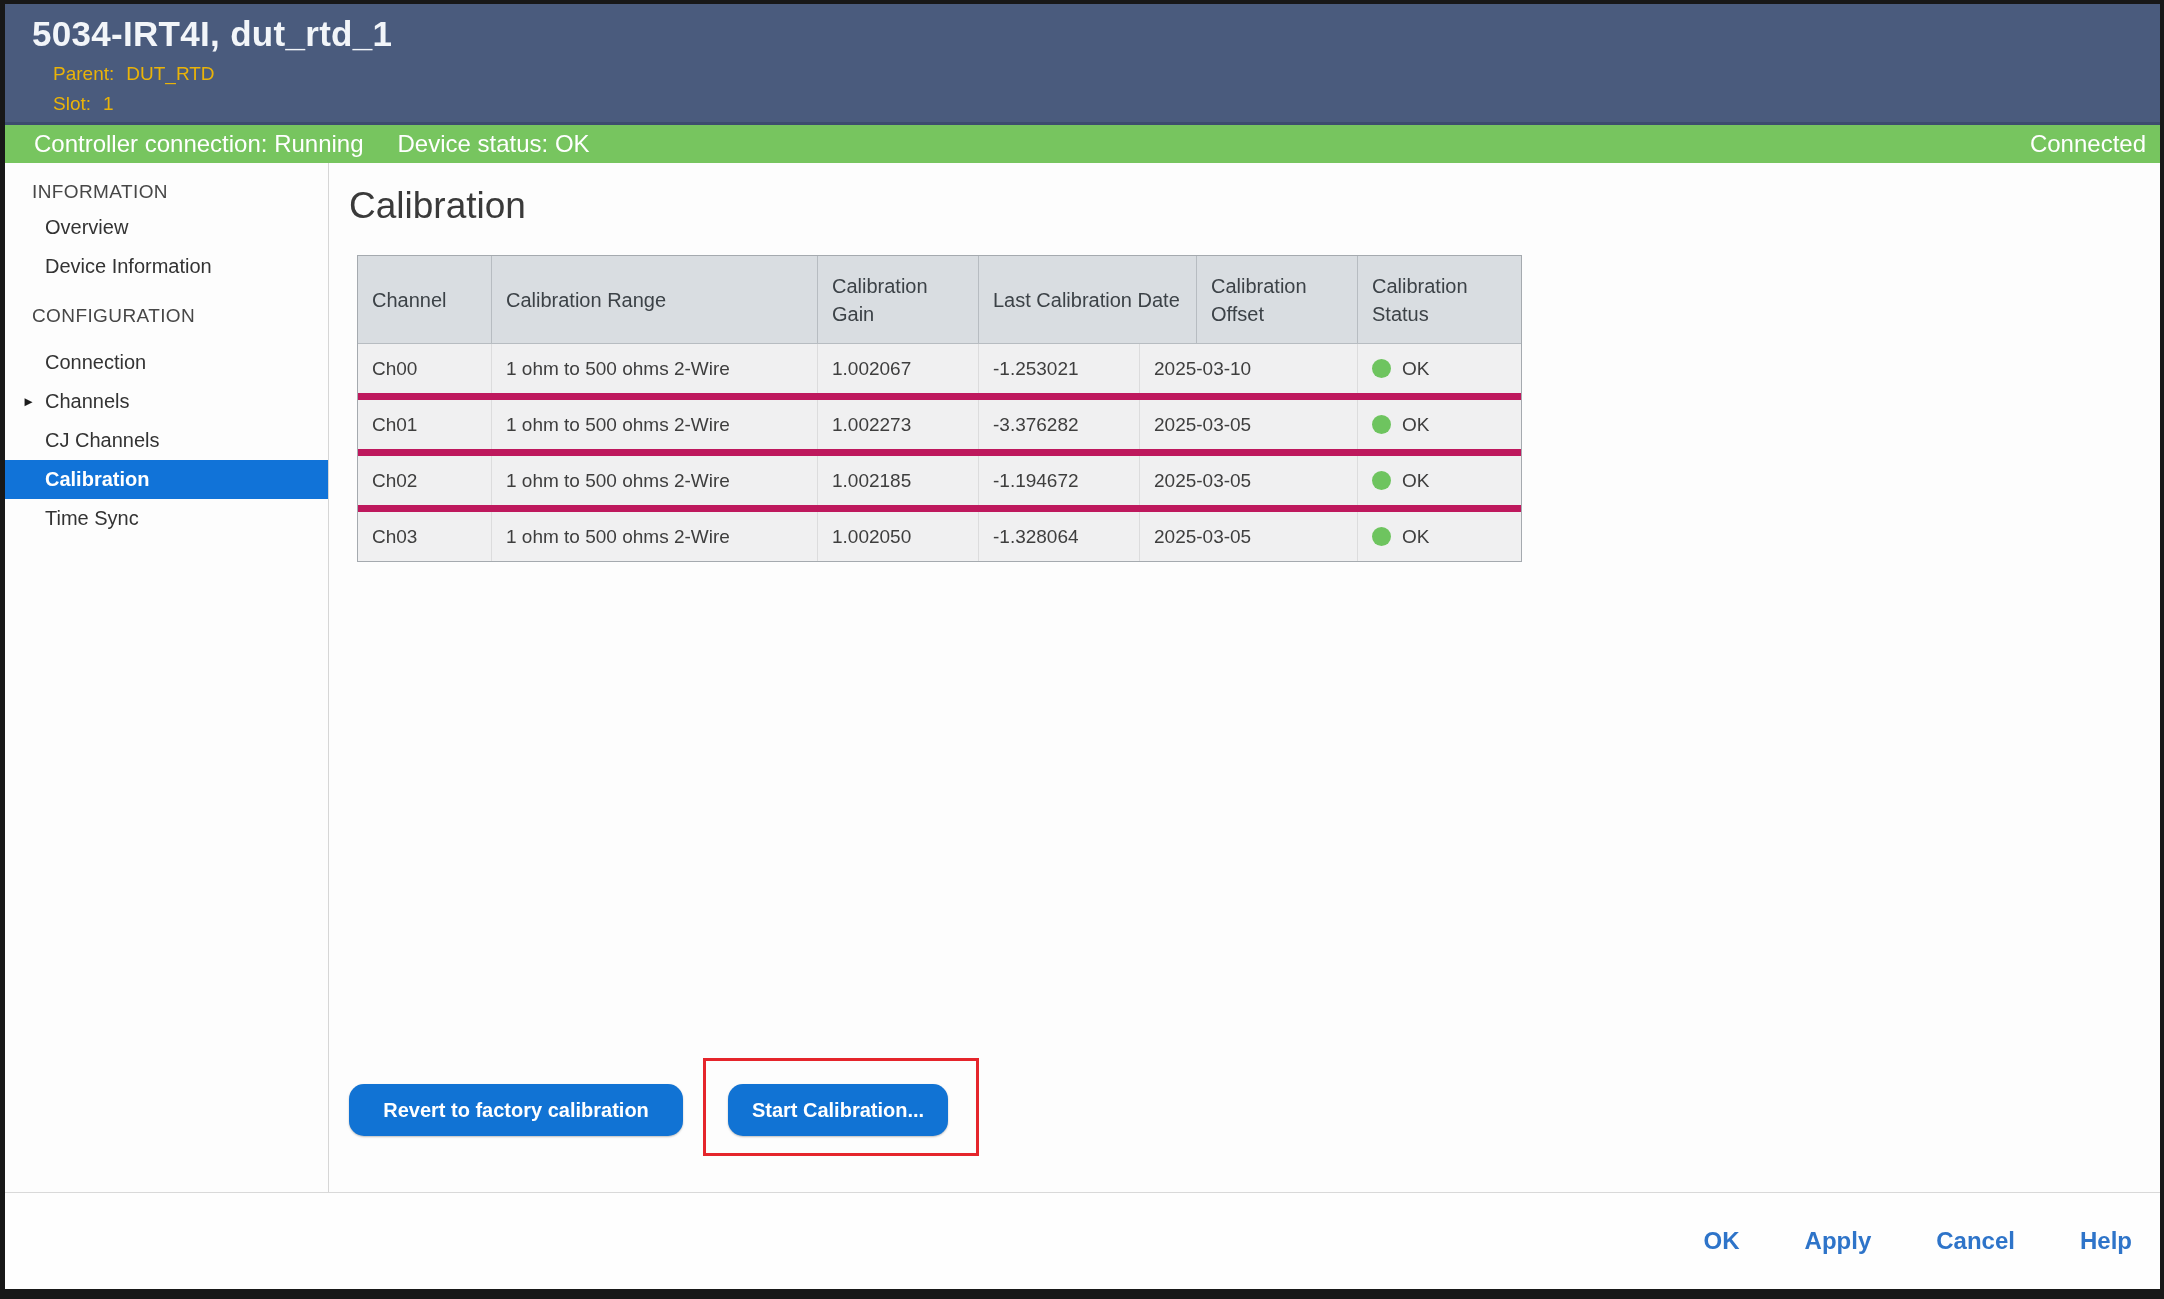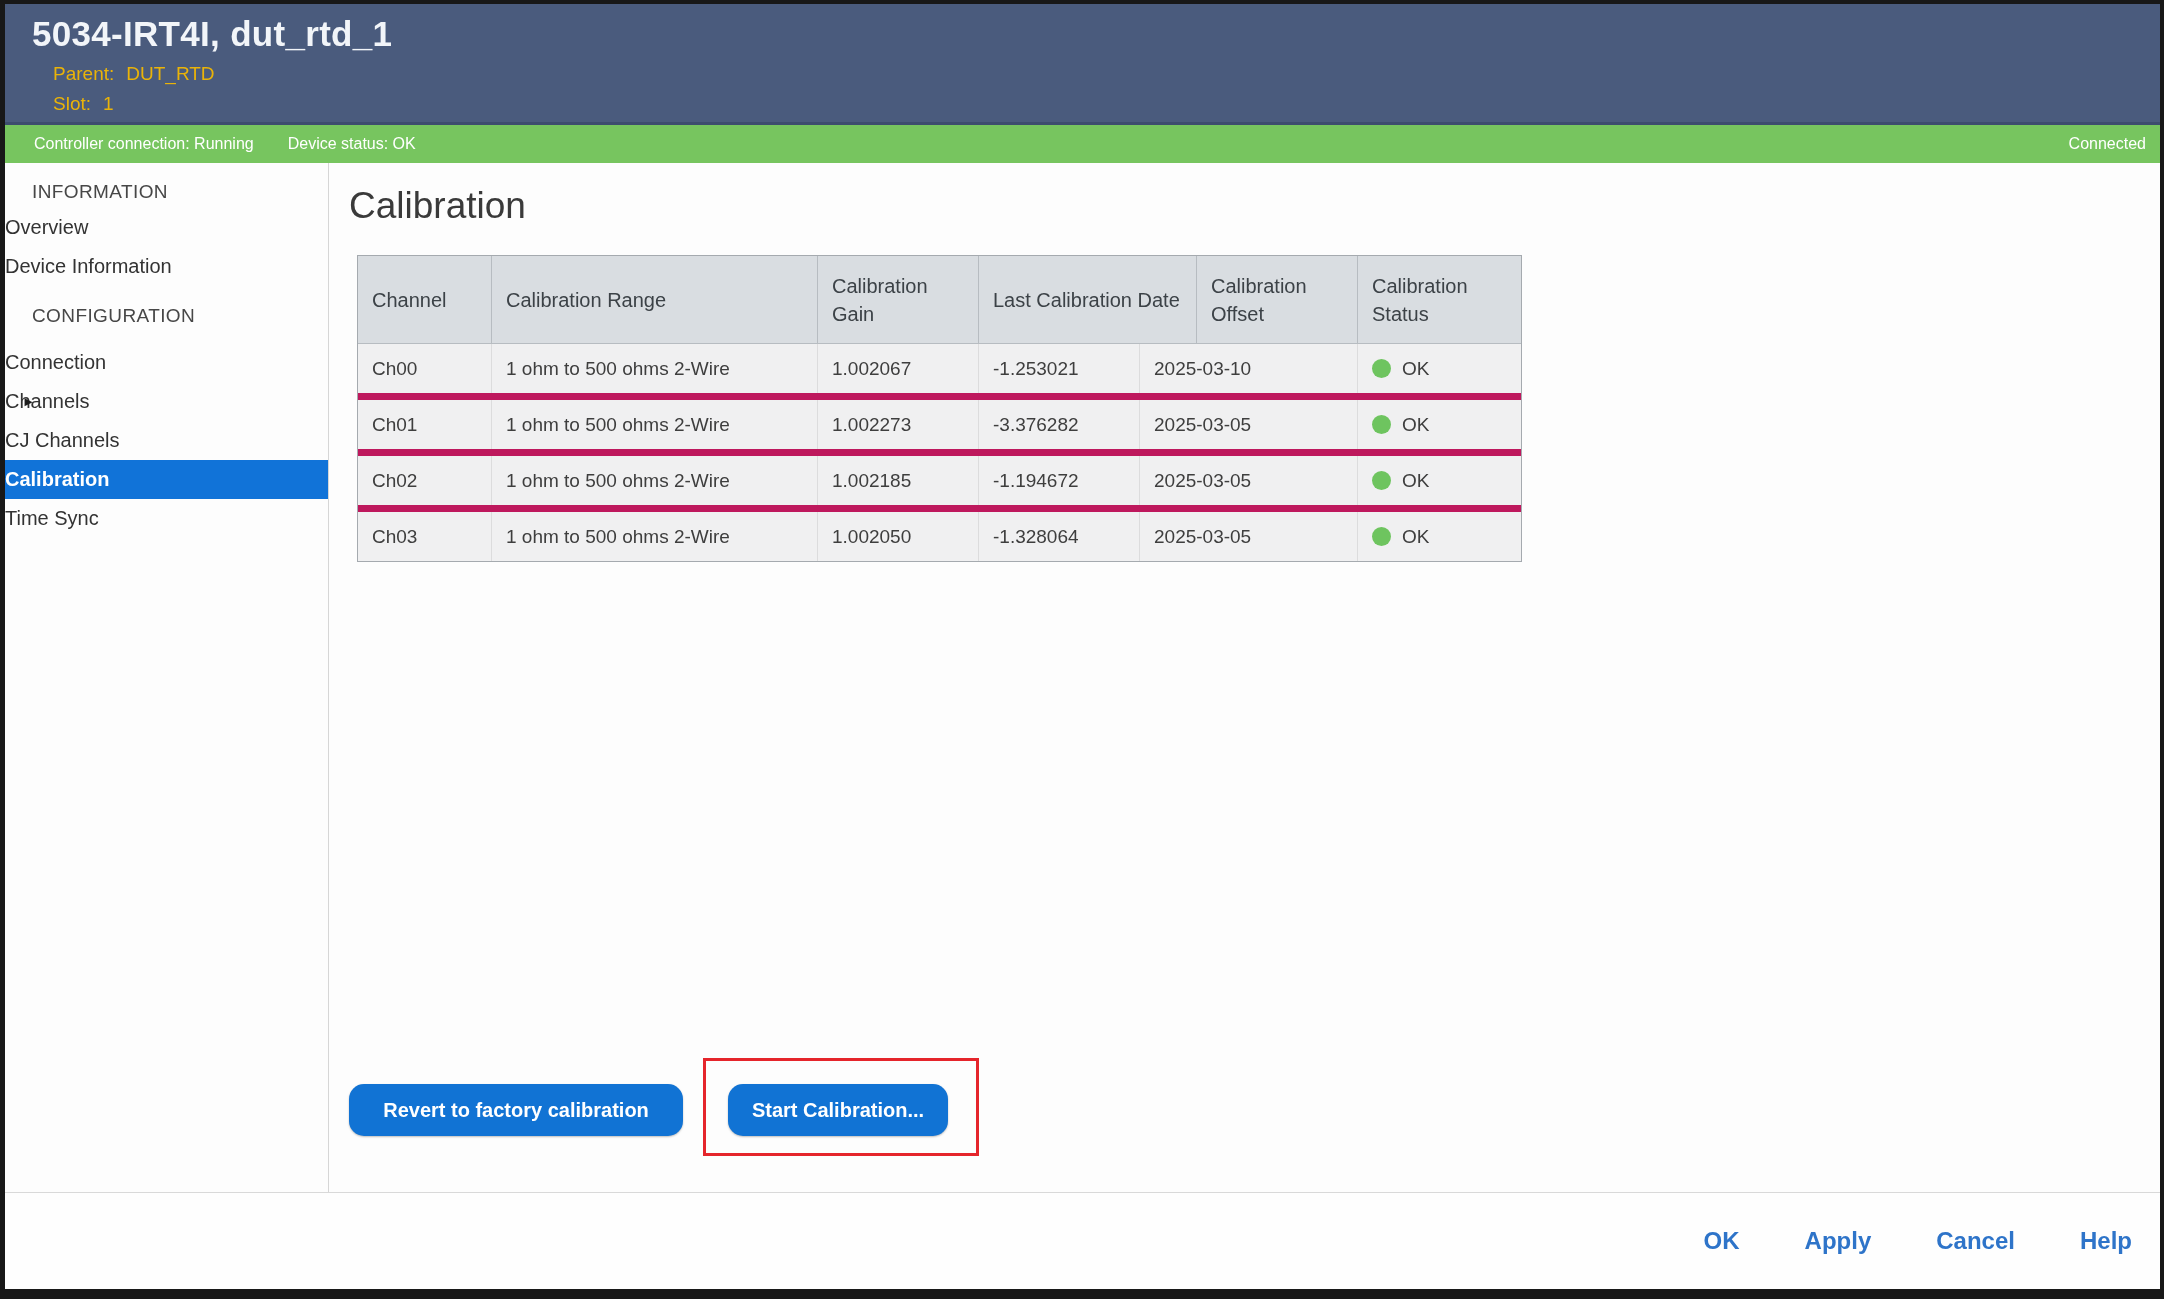--- a/index.html
+++ b/index.html
@@ -29,21 +29,21 @@
   .dev-meta { font-size: 19px; margin-bottom: 8px; color: #eab308; margin-left: 21px; }
   .dev-meta .meta-label { margin-right: 12px; }
 
   
   .status-bar {
     height: 38px; flex: 0 0 auto;
     background: var(--status_green, #77c55f);
     color: #ffffff;
     display: flex; align-items: center; justify-content: space-between;
     padding: 0 14px 0 29px;
-    font-size: 16px;
+    font-size: 24px;
   }
   .status-left { display: flex; gap: 34px; }
 
   
   .content { flex: 1 1 auto; display: flex; min-height: 0; background: #fdfdfd; }
 
   .sidebar {
     width: 324px; flex: 0 0 auto;
     border-right: 1px solid #d6d6d6;
     padding-top: 16px;
@@ -52,21 +52,21 @@
   .nav-section-label {
     height: 26px; display: flex; align-items: center;
     padding-left: 27px;
     font-size: 19px; color: #474747; letter-spacing: 0.4px;
   }
   .nav-section-label.second { margin-top: 17px; }
   .nav-group.first { margin-top: 3px; }
   .nav-group.second { margin-top: 14px; }
   .nav-item {
     height: 39px; display: flex; align-items: center;
-    position: relative;
+    padding-left: 40px; position: relative;
     color: #333333; cursor: default;
   }
   .nav-item .expand-arrow {
     position: absolute; left: 17px; top: 50%;
     transform: translateY(-50%) scale(0.62);
     font-size: 17px; color: #1c1c1c;
   }
   .nav-item.selected {
     background: var(--selected_blue, #1173d8);
     color: #ffffff; font-weight: bold;

